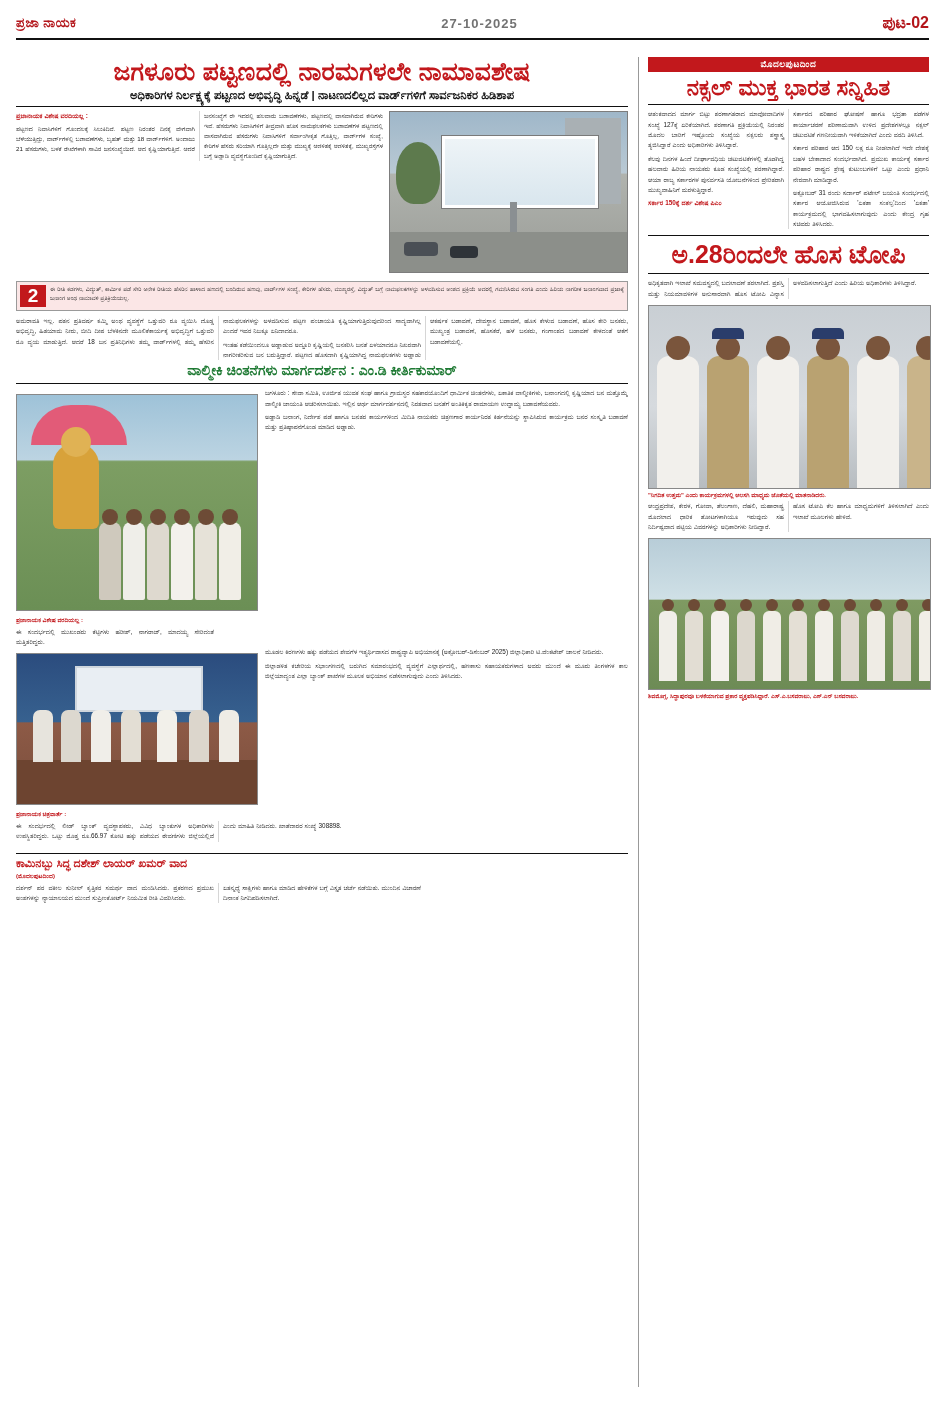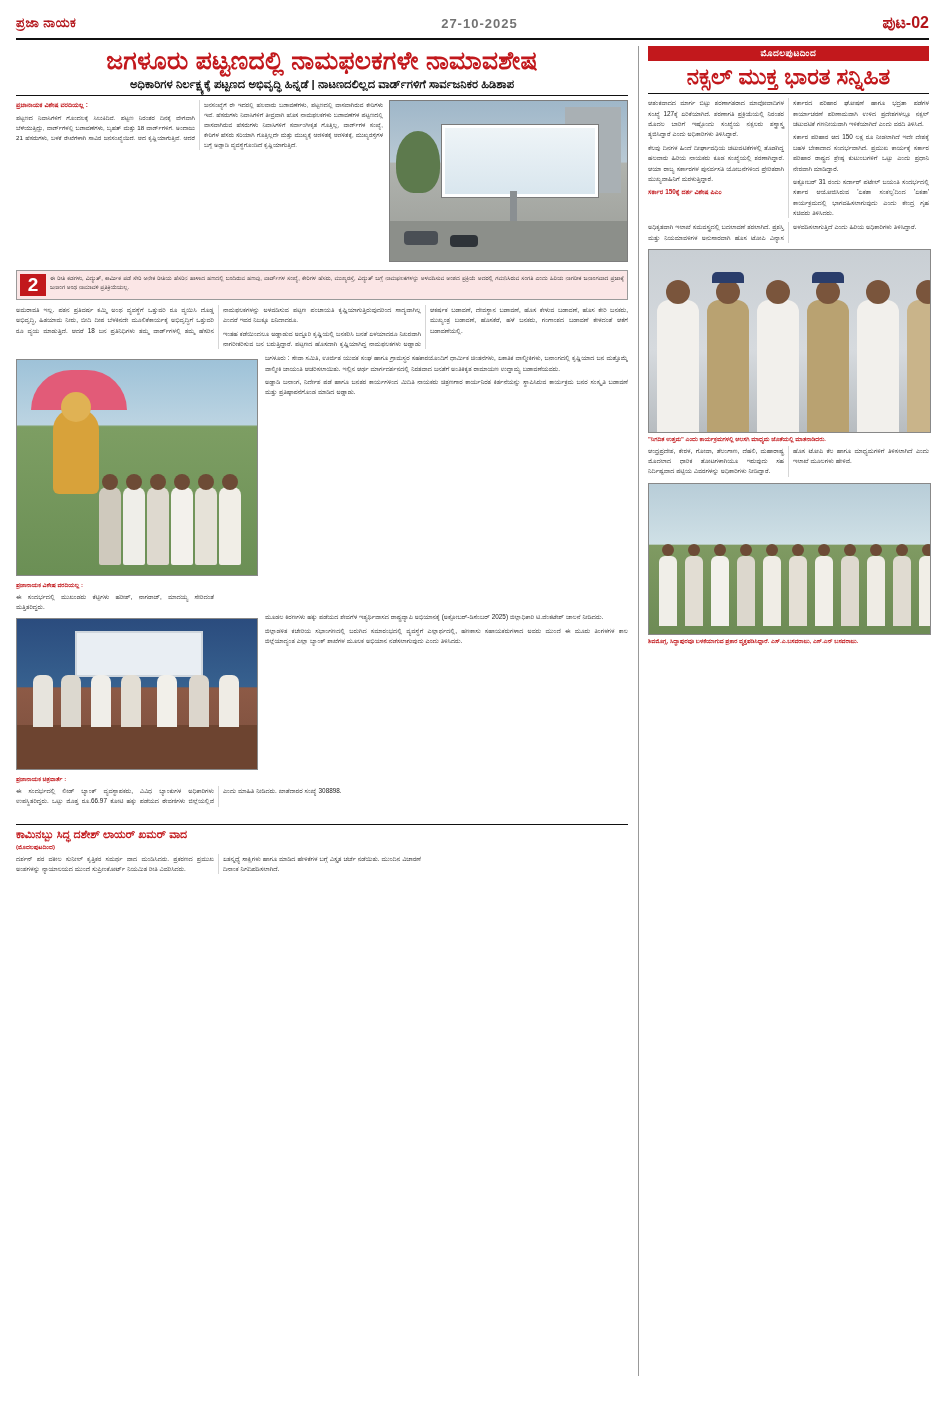--- a/index.html
+++ b/index.html
@@ -15,21 +15,21 @@
     width:945px;height:1418px;
     box-sizing:border-box;
     padding:14px 16px 10px 16px;
   }
 
   
   .masthead{
     display:flex;align-items:center;justify-content:space-between;
     border-bottom:2px solid #111;
     padding-bottom:6px;
-    margin-bottom:6px;
+    margin-bottom:17px;
   }
   .mast-left{font-size:13px;font-weight:bold;color:#b3151a;letter-spacing:.5px;}
   .mast-mid{font-size:13px;font-weight:bold;color:#737373;letter-spacing:1px;}
   .mast-right{font-size:16px;font-weight:bold;color:#b3151a;}
 
   
   .body-grid{
     display:grid;
     grid-template-columns: 612px 1fr;
     column-gap:10px;
@@ -125,21 +125,21 @@
   .pm-table{position:absolute;left:0;bottom:0;width:100%;height:44px;background:#6d4430;}
   .pm-p{position:absolute;bottom:42px;width:20px;height:52px;background:#e7e4dd;border-radius:7px 7px 0 0;}
 
   .hl3{
     font-size:13px;font-weight:bold;color:#c2181c;text-align:center;
     border-top:1px solid #111;border-bottom:1px solid #111;
     padding:3px 0;margin:6px 0 5px 0;line-height:1.2;
   }
   .hl4{
     font-size:11px;font-weight:bold;color:#c2181c;line-height:1.25;
-    border-top:1px solid #111;padding-top:3px;margin-top:17px;
+    border-top:1px solid #111;padding-top:3px;margin-top:11px;
   }
 
   
   .fromfirst{
     background:#c2181c;color:#fff;font-size:9px;font-weight:bold;
     text-align:center;padding:2px 0;letter-spacing:.5px;
   }
   .hl-r1{
     font-size:22px;color:#c2181c;font-weight:bold;text-align:center;
     line-height:1.15;padding:3px 0 4px 0;border-bottom:1px solid #111;
@@ -179,21 +179,21 @@
     <div class="mast-left">ಪ್ರಜಾ ನಾಯಕ</div>
     <div class="mast-mid">27-10-2025</div>
     <div class="mast-right">ಪುಟ-02</div>
   </div>
 
   <div class="body-grid">
 
     <div class="left-zone">
 
       <div>
-        <div class="hl-red hl-main">ಜಗಳೂರು ಪಟ್ಟಣದಲ್ಲಿ ನಾಮಫಲಕಗಳೇ ನಾಮಾವಶೇಷ</div>
+        <div class="hl-red hl-main">ಜಗಳೂರು ಪಟ್ಟಣದಲ್ಲಿ ನಾರಮಗಳಲೇ ನಾಮಾವಶೇಷ</div>
         <div class="hl-sub">ಅಧಿಕಾರಿಗಳ ನಿರ್ಲಕ್ಷ್ಯಕ್ಕೆ ಪಟ್ಟಣದ ಅಭಿವೃದ್ಧಿ ಹಿನ್ನಡೆ | ನಾಟಣದಲಿಲ್ಲದ ವಾರ್ಡ್‌ಗಳಿಗೆ ಸಾರ್ವಜನಿಕರ ಹಿಡಿಶಾಪ</div>
 
         <div class="clearfix" style="margin-top:4px;">
           <div class="photo billboard">
             <div class="bb-bld"></div>
             <div class="bb-tree"></div>
             <div class="bb-panel"></div>
             <div class="bb-leg"></div>
             <div class="bb-road"></div>
             <div class="bb-car"></div>
@@ -211,20 +211,21 @@
           <div class="ib-txt">ಈ ರೀತಿ ಕಡಗಳು, ವಿದ್ಯುತ್, ಕಾರ್ಮಿಕ ಪಡೆ ಸೇರಿ ಅನೇಕ ರೀತಿಯ ಹೆಸರಿನ ಹಾಳಾದ ಹಣದಲ್ಲಿ ಬಂದಿರುವ ಹಣವು, ವಾರ್ಡ್‌ಗಳ ಸಂಖ್ಯೆ, ಕೇರಿಗಳ ಹೆಸರು, ಮುಖ್ಯರಸ್ತೆ, ವಿದ್ಯುತ್ ಬಗ್ಗೆ ನಾಮಫಲಕಗಳನ್ನು ಅಳವಡಿಸುವ ಅಂಶದ ಪ್ರಕ್ರಿಯೆ ಅದರಲ್ಲಿ ಗಮನಿಸಿರುವ ಸಂಗತಿ ಎಂದು ಹಿರಿಯ ನಾಗರೀಕ ಜನಾಂಗವಾದ ಪ್ರಜಾಕ್ಕೆ ಜನಾಂಗ ಅಂಥ ನಾಮಾವಳಿ ಪ್ರತಿಕ್ರಿಯೆಯಲ್ಲ.</div>
         </div>
 
         <div class="cols3 txt">
           <p>ಅಮರಾವತಿ ಇಲ್ಲ. ಪತನ ಪ್ರತಿವರ್ಷ ಕಮ್ಮಿ ಅಂಥ ವ್ಯವಸ್ಥೆಗೆ ಒತ್ತುವರಿ ರೂ ವ್ಯಯಿಸಿ ದೊಡ್ಡ ಅಭಿವೃದ್ಧಿ, ಹಿತಯಾಮ ನೀರು, ಬೀದಿ ದೀಪ ಬೆಳಕಿನದೇ ಮೂಲಿಕೆಕಾರ್ಯಕ್ಕೆ ಅಭಿವೃದ್ಧಿಗೆ ಒತ್ತುವರಿ ರೂ ವ್ಯಯ ಮಾಡುತ್ತಿದೆ. ಆದರೆ 18 ಜನ ಪ್ರತಿನಿಧಿಗಳು ತಮ್ಮ ವಾರ್ಡ್‌ಗಳಲ್ಲಿ ತಮ್ಮ ಹೆಸರಿನ ನಾಮಫಲಕಗಳನ್ನು ಅಳವಡಿಸುವ ಪಟ್ಟಣ ಪಂಚಾಯತಿ ಕೃಷ್ಣಿಯಾಗುತ್ತಿರುವುದರಿಂದ ಸಾದ್ಯವಾಗಿಲ್ಲ ಎಂದರೆ ಇವರ ನಿಜಕ್ಕೂ ಏನಿದಾದರೂ.</p>
           <p>ಇಂತಹ ಕಡೆಯಿಂದಲೂ ಅಡ್ಡಾಡುವ ಅದ್ದೂರಿ ಕೃಷ್ಣಿಯಲ್ಲಿ ಜನಕರಿಸಿ ಜನತೆ ಏಳಯಾದರೂ ನಿಖರವಾಗಿ ನಾಗರೀಕರಿಸುವ ಜನ ಬರುತ್ತಿದ್ದಾರೆ. ಪಟ್ಟಣದ ಹೊಸದಾಗಿ ಕೃಷ್ಣಿಯಾಗಿದ್ದ ನಾಮಫಲಕಗಳು ಅಡ್ಡಾಡು ಆಕರ್ಷಕ ಬಡಾವಣೆ, ದೇವಸ್ಥಾನ ಬಡಾವಣೆ, ಹೊಸ ಕೇಳುವ ಬಡಾವಣೆ, ಹೊಸ ಕೇರಿ ಜನಕರು, ಮುಖ್ಯಂತ್ರ ಬಡಾವಣೆ, ಹೊಸಕೆರೆ, ಹಳೆ ಜನಕರು, ಗಂಗಾಂಶದ ಬಡಾವಣೆ ಕೇಳದಂತೆ ಆಕೆಗೆ ಬಡಾವಣೆಯಲ್ಲಿ.</p>
         </div>
       </div>
 
       <div>
+        <div class="hl2-sub">ವಾಲ್ಮೀಕಿ ಚಿಂತನೆಗಳು  ಮಾರ್ಗದರ್ಶನ : ಎಂ.ಡಿ ಕೀರ್ತಿಕುಮಾರ್</div>
 
         <div class="clearfix" style="margin-top:4px;">
           <div class="photo photo-group">
             <div class="pg-arch"></div>
             <div class="pg-idol"></div>
             <div class="pg-p" style="left:106px;">
                 <div class="pg-h"></div>
               </div>
             <div class="pg-p" style="left:130px;background:#ded9cf;">
                 <div class="pg-h"></div>
@@ -302,20 +303,21 @@
 
       <div class="cols2 txt" style="margin-top:4px;">
         <p>ಆತಂಕವಾದದ ಮಾರ್ಗ ಬಿಟ್ಟು ಶರಣಾಗತರಾದ ಮಾವೋವಾದಿಗಳ ಸಂಖ್ಯೆ 127ಕ್ಕೆ ಏರಿಕೆಯಾಗಿದೆ. ಶರಣಾಗತಿ ಪ್ರಕ್ರಿಯೆಯಲ್ಲಿ ನಿರಂತರ ಮೊದಲ ಬಾರಿಗೆ ಇಷ್ಟೊಂದು ಸಂಖ್ಯೆಯ ನಕ್ಸಲರು ಶಸ್ತ್ರಾಸ್ತ್ರ ತ್ಯಜಿಸಿದ್ದಾರೆ ಎಂದು ಅಧಿಕಾರಿಗಳು ತಿಳಿಸಿದ್ದಾರೆ.</p>
         <p>ಕೆಲವು ದಿನಗಳ ಹಿಂದೆ ದೀರ್ಘಾವಧಿಯ ಚಟುವಟಿಕೆಗಳಲ್ಲಿ ತೊಡಗಿದ್ದ ಹಲವಾರು ಹಿರಿಯ ನಾಯಕರು ಕೂಡ ಸಂಖ್ಯೆಯಲ್ಲಿ ಶರಣಾಗಿದ್ದಾರೆ. ಆಯಾ ರಾಜ್ಯ ಸರ್ಕಾರಗಳ ಪುನರ್ವಸತಿ ಯೋಜನೆಗಳಿಂದ ಪ್ರೇರಿತರಾಗಿ ಮುಖ್ಯವಾಹಿನಿಗೆ ಮರಳುತ್ತಿದ್ದಾರೆ.</p>
         <p class="lead-label">ಸರ್ಕಾರ 150ಕ್ಕೆ ದರ್ಶ ವಿಶೇಷ ಪಿಎಂ</p>
         <p>ಸರ್ಕಾರದ ಪರಿಹಾರ ಘೋಷಣೆ ಹಾಗೂ ಭದ್ರತಾ ಪಡೆಗಳ ಕಾರ್ಯಾಚರಣೆ ಪರಿಣಾಮವಾಗಿ ಉಳಿದ ಪ್ರದೇಶಗಳಲ್ಲೂ ನಕ್ಸಲ್ ಚಟುವಟಿಕೆ ಗಣನೀಯವಾಗಿ ಇಳಿಕೆಯಾಗಿದೆ ಎಂದು ವರದಿ ತಿಳಿಸಿದೆ.</p>
         <p>ಸರ್ಕಾರ ಪರಿಹಾರ ಆದ 150 ಲಕ್ಷ ರೂ ನೀಡಲಾಗಿದೆ ಇದೇ ದೇಶಕ್ಕೆ ಬಹಳ ಬೇಕಾದಾದ ಸಂದರ್ಭವಾಗಿದೆ. ಪ್ರಮುಖ ಕಾರ್ಯಕ್ಕೆ ಸರ್ಕಾರ ಪರಿಹಾರ ರಾಷ್ಟ್ರದ ಶ್ರೇಷ್ಠ ಕುಟುಂಬಗಳಿಗೆ ಒಟ್ಟು ಎಂದು ಪ್ರಧಾನಿ ನೇರವಾಗಿ ಮಾಡಿದ್ದಾರೆ.</p>
         <p>ಅಕ್ಟೋಬರ್ 31 ರಂದು ಸರ್ದಾರ್ ಪಟೇಲ್ ಜಯಂತಿ ಸಂದರ್ಭದಲ್ಲಿ ಸರ್ಕಾರ ಆಯೋಜಿಸಿರುವ 'ಏಕತಾ ಸಂಕಲ್ಪ'ದಿಂದ 'ಏಕತಾ' ಕಾರ್ಯಕ್ರಮದಲ್ಲಿ ಭಾಗವಹಿಸಲಾಗುವುದು ಎಂದು ಕೇಂದ್ರ ಗೃಹ ಸಚಿವರು ತಿಳಿಸಿದರು.</p>
       </div>
 
+      <div class="hl-r2">ಅ.28ರಿಂದಲೇ ಹೊಸ ಟೋಪಿ</div>
 
       <div class="cols2 txt" style="margin-top:4px;">
         <p>ಅಧಿಕೃತವಾಗಿ ಇಲಾಖೆ ಸಮವಸ್ತ್ರದಲ್ಲಿ ಬದಲಾವಣೆ ತರಲಾಗಿದೆ. ಪ್ರಶಸ್ತಿ ಮತ್ತು ನಿಯಮಾವಳಿಗಳ ಅನುಸಾರವಾಗಿ ಹೊಸ ಟೋಪಿ ವಿನ್ಯಾಸ ಅಳವಡಿಸಲಾಗುತ್ತಿದೆ ಎಂದು ಹಿರಿಯ ಅಧಿಕಾರಿಗಳು ತಿಳಿಸಿದ್ದಾರೆ.</p>
       </div>
 
       <div class="photo photo-police">
         <div class="pp white" style="left:8px;">
             <div class="head"></div>
           </div>
         <div class="pp khaki" style="left:58px;">

